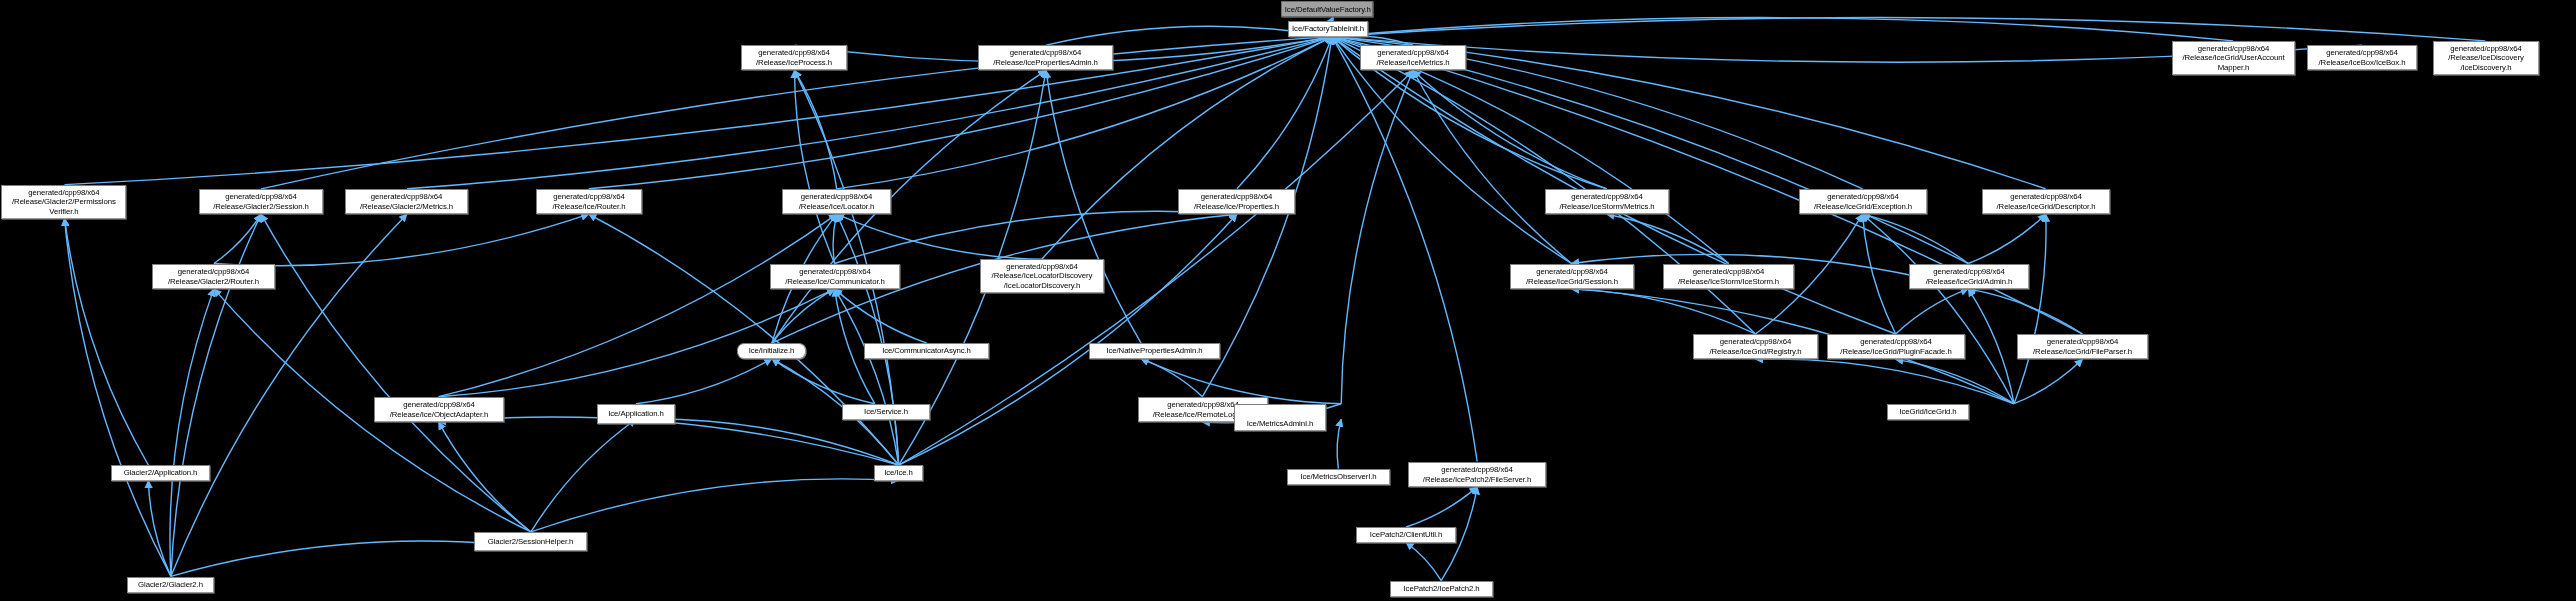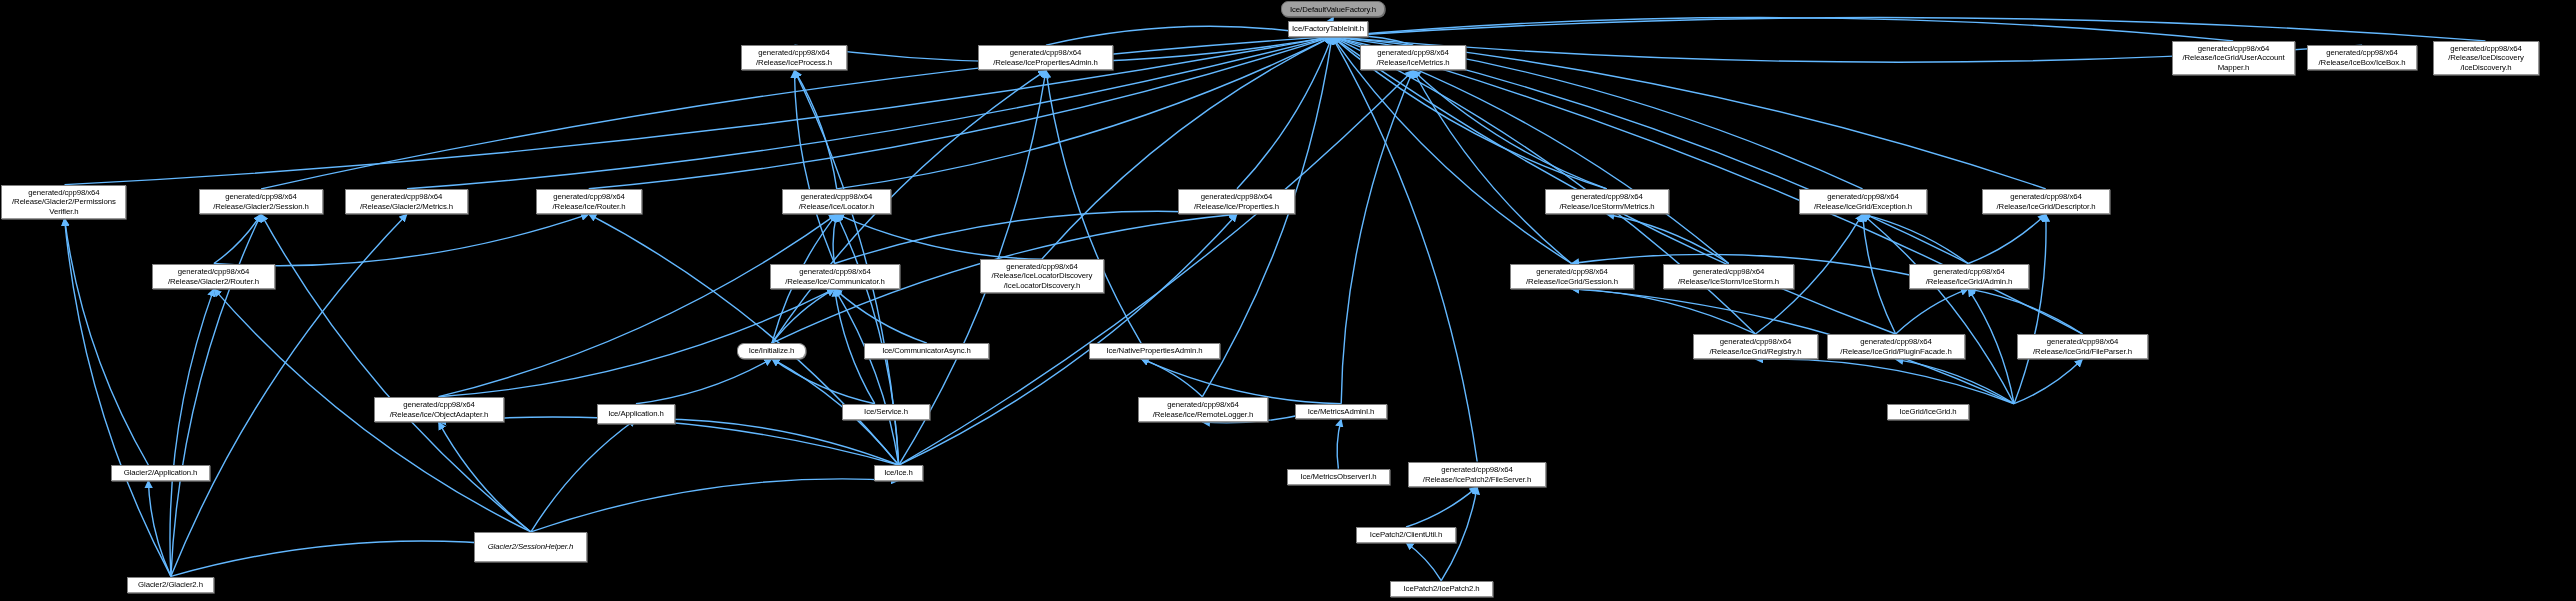--- a/index.html
+++ b/index.html
@@ -158,21 +158,21 @@
         <path d="M 2858 573 Q 2841.8 485.0 2793 410" fill="none" stroke="#63b8ff" stroke-width="2" marker-end="url(#arrow)"></path>
         <path d="M 2858 573 Q 2777.4 417.0 2643 304" fill="none" stroke="#63b8ff" stroke-width="2" marker-end="url(#arrow)"></path>
         <path d="M 2858 573 Q 2907.4 443.0 2903 304" fill="none" stroke="#63b8ff" stroke-width="2" marker-end="url(#arrow)"></path>
         <path d="M 2858 573 Q 2680.8 504.8 2491 510" fill="none" stroke="#63b8ff" stroke-width="2" marker-end="url(#arrow)"></path>
         <path d="M 2858 573 Q 2780.3 524.7 2690 510" fill="none" stroke="#63b8ff" stroke-width="2" marker-end="url(#arrow)"></path>
         <path d="M 2858 573 Q 2912.8 551.2 2955 510" fill="none" stroke="#63b8ff" stroke-width="2" marker-end="url(#arrow)"></path>
         <path d="M 2858 573 Q 2559.1 433.4 2230 410" fill="none" stroke="#63b8ff" stroke-width="2" marker-end="url(#arrow)"></path>
       </g>
   </svg>
   <div id="node-layer">
-      <div class="node root" style="left: 1281px; top: 1.4px; width: 104px; height: 15.5px; border-radius: 7px;"><span class="node-label">Ice/DefaultValueFactory.h</span></div>
+      <div class="node root" style="left: 1281px; top: 1.4px; width: 92px; height: 15.5px;"><span class="node-label">Ice/DefaultValueFactory.h</span></div>
       <div class="node" style="left: 1288px; top: 21px; width: 80px; height: 15.5px;"><span class="node-label">Ice/FactoryTableInit.h</span></div>
       <div class="node" style="left: 741px; top: 45px; width: 106px; height: 25px;"><span class="node-label">generated/cpp98/x64
 /Release/IceProcess.h</span></div>
       <div class="node" style="left: 978px; top: 45px; width: 135px; height: 25px;"><span class="node-label">generated/cpp98/x64
 /Release/IcePropertiesAdmin.h</span></div>
       <div class="node" style="left: 1360px; top: 45px; width: 106px; height: 25px;"><span class="node-label">generated/cpp98/x64
 /Release/IceMetrics.h</span></div>
       <div class="node" style="left: 2172px; top: 41px; width: 123px; height: 34px;"><span class="node-label">generated/cpp98/x64
 /Release/IceGrid/UserAccount
 Mapper.h</span></div>
@@ -221,26 +221,26 @@
       <div class="node" style="left: 1827px; top: 334px; width: 138px; height: 25px;"><span class="node-label">generated/cpp98/x64
 /Release/IceGrid/PluginFacade.h</span></div>
       <div class="node" style="left: 2017px; top: 334px; width: 131px; height: 25px;"><span class="node-label">generated/cpp98/x64
 /Release/IceGrid/FileParser.h</span></div>
       <div class="node" style="left: 374px; top: 397px; width: 130px; height: 25px;"><span class="node-label">generated/cpp98/x64
 /Release/Ice/ObjectAdapter.h</span></div>
       <div class="node" style="left: 597px; top: 404px; width: 78px; height: 20px;"><span class="node-label">Ice/Application.h</span></div>
       <div class="node" style="left: 842px; top: 404px; width: 88px; height: 15.5px;"><span class="node-label">Ice/Service.h</span></div>
       <div class="node" style="left: 1138px; top: 397px; width: 130px; height: 25px;"><span class="node-label">generated/cpp98/x64
 /Release/Ice/RemoteLogger.h</span></div>
-      <div class="node" style="left: 1295px; top: 404px; width: 92px; height: 15px;"><span class="node-label">Ice/MetricsAdminI.h</span></div>
+      <div class="node" style="left: 1234px; top: 404px; width: 92px; height: 27px; align-items: flex-end;"><span class="node-label">Ice/MetricsAdminI.h</span></div>
       <div class="node" style="left: 1887px; top: 404px; width: 82px; height: 15.5px;"><span class="node-label">IceGrid/IceGrid.h</span></div>
       <div class="node" style="left: 111px; top: 465px; width: 99px; height: 15.5px;"><span class="node-label">Glacier2/Application.h</span></div>
       <div class="node" style="left: 874px; top: 465px; width: 49px; height: 15.5px;"><span class="node-label">Ice/Ice.h</span></div>
       <div class="node" style="left: 1287px; top: 469px; width: 103px; height: 15.5px; text-align: center;"><span class="node-label">Ice/MetricsObserverI.h</span></div>
       <div class="node" style="left: 1408px; top: 462px; width: 138px; height: 25px;"><span class="node-label">generated/cpp98/x64
 /Release/IcePatch2/FileServer.h</span></div>
-      <div class="node" style="left: 474px; top: 532px; width: 113px; height: 30px; font-style: italic;"><span class="node-label">Glacier2/SessionHelper.h</span></div>
+      <div class="node" style="left: 474px; top: 532px; width: 113px; height: 19px;"><span class="node-label">Glacier2/SessionHelper.h</span></div>
       <div class="node" style="left: 1356px; top: 527px; width: 100px; height: 15.5px;"><span class="node-label">IcePatch2/ClientUtil.h</span></div>
       <div class="node" style="left: 127px; top: 577px; width: 87px; height: 15.5px;"><span class="node-label">Glacier2/Glacier2.h</span></div>
       <div class="node" style="left: 1390px; top: 581px; width: 103px; height: 15.5px;"><span class="node-label">IcePatch2/IcePatch2.h</span></div>
     </div>
 </div>
 
 
 </body></html>

